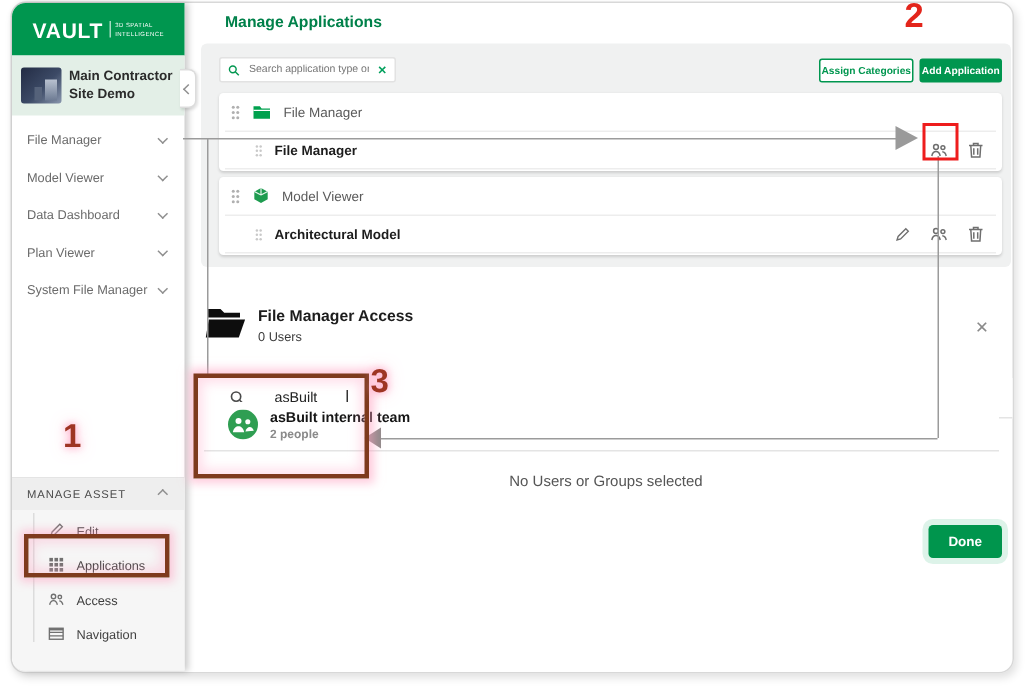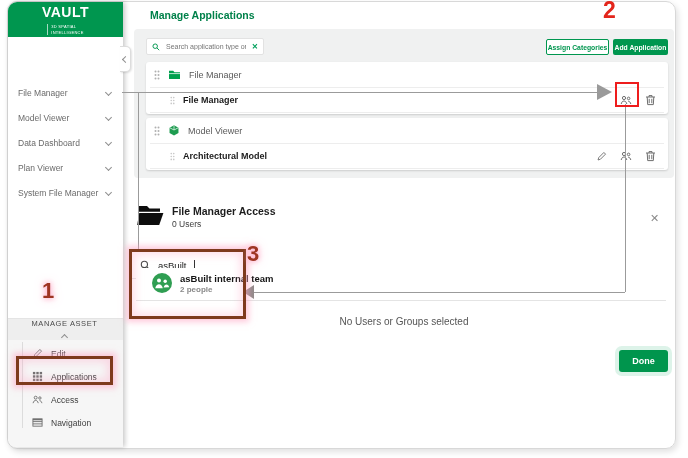--- a/index.html
+++ b/index.html
@@ -5,21 +5,21 @@
   html,body{margin:0;padding:0;background:#fff;}
   .stage{position:relative;width:688px;height:458px;background:#fff;overflow:hidden;
          font-family:"Liberation Sans",sans-serif;}
   .frame-border{position:absolute;left:7px;top:1px;width:667px;height:446px;
     border:1.5px solid #d8d8d8;border-radius:10px;box-shadow:2px 3px 6px rgba(0,0,0,.12);
     pointer-events:none;z-index:1;}
   
   .sidebar{position:absolute;left:8px;top:2px;width:115px;height:445px;background:#fff;
     border-radius:9px 0 0 9px;box-shadow:2px 0 5px rgba(0,0,0,.22);z-index:3;}
   .brand{height:35px;background:#00964F;border-radius:9px 0 0 0;display:flex;align-items:center;
-    justify-content:center;gap:4px;flex-direction:column;}
+    justify-content:center;gap:4px;}
   .brand .logo{color:#fff;font-size:14px;font-weight:800;letter-spacing:.5px;}
   .brand .tagline{color:#fff;font-size:4px;line-height:1.4;letter-spacing:.3px;
     border-left:1px solid rgba(255,255,255,.65);padding-left:3px;text-transform:uppercase;}
   .site{position:absolute;left:0;top:35px;width:100%;height:40px;background:#E3EFE7;
     display:flex;align-items:center;gap:5px;padding-left:6px;box-sizing:border-box;}
   .thumb{width:27px;height:24px;border-radius:2px;flex:0 0 auto;
     background:linear-gradient(135deg,#232c44 0%,#3c4a66 55%,#8a97ae 100%);position:relative;overflow:hidden;}
   .thumb .bldg{position:absolute;right:3px;bottom:2px;width:8px;height:14px;
     background:linear-gradient(180deg,#b9c2d0,#6d7b93);}
   .thumb .bldg2{position:absolute;right:13px;bottom:2px;width:5px;height:9px;background:#55627a;}
@@ -30,21 +30,21 @@
   .chev{display:inline-block;width:4px;height:4px;border-right:1.2px solid #8f8f8f;border-bottom:1.2px solid #8f8f8f;}
   .chev.down{transform:rotate(45deg);}
   .chev.up{transform:rotate(-135deg);}
   .chev.left{transform:rotate(135deg);}
   .nav{position:absolute;left:0;top:78px;width:100%;}
   .nav-item{height:25px;display:flex;align-items:center;justify-content:space-between;
     padding:0 12px 0 10px;font-size:8.5px;color:#6a6a6a;}
   .manage{position:absolute;left:0;bottom:0;width:100%;height:128px;background:#f6f6f6;
     border-radius:0 0 0 9px;border-top:1px solid #e4e4e4;}
   .manage-header{height:21px;background:#eeeeee;display:flex;align-items:center;
-    justify-content:space-between;padding:0 12px 0 10px;font-size:7.5px;color:#4a4a4a;letter-spacing:.6px;flex-direction:column;}
+    justify-content:space-between;padding:0 12px 0 10px;font-size:7.5px;color:#4a4a4a;letter-spacing:.6px;}
   .manage-items{position:relative;padding-top:2px;}
   .guide{position:absolute;left:14px;top:2px;bottom:6px;width:1px;background:#dcdcdc;}
   .m-item{height:23px;display:flex;align-items:center;gap:8px;padding-left:24px;
     font-size:8.5px;color:#3f3f3f;position:relative;}
   .m-item svg{flex:0 0 auto;}
   
   .page-title{position:absolute;left:150px;top:9px;font-size:10.5px;font-weight:700;color:#00814A;z-index:2;}
   .panel{position:absolute;left:134px;top:29px;width:540px;height:149px;background:#F0F1F1;border-radius:4px;z-index:2;}
   .searchbox{position:absolute;left:146px;top:38px;width:118px;height:17px;background:#fff;
     border:1px solid #e2e2e2;border-radius:2px;display:flex;align-items:center;gap:4px;
@@ -63,22 +63,22 @@
   .group-row .glabel{font-size:9px;color:#5a5a5a;}
   .divider{height:1px;background:#ededed;margin:0 4px;}
   .sub-row{height:24px;display:flex;align-items:center;gap:8px;padding-left:24px;position:relative;}
   .sub-row .slabel{font-size:9px;font-weight:700;color:#1c1c1c;}
   .actions{position:absolute;right:12px;top:0;height:24px;display:flex;align-items:center;gap:13px;}
   
   .modal-folder{position:absolute;left:136px;top:202px;z-index:2;}
   .modal-title{position:absolute;left:172px;top:205px;font-size:10.5px;font-weight:700;color:#1d1d1d;z-index:2;}
   .modal-sub{position:absolute;left:172px;top:219px;font-size:8.5px;color:#3c3c3c;z-index:2;}
   .modal-close{position:absolute;left:650px;top:212px;font-size:11px;color:#8a8a8a;z-index:2;cursor:pointer;}
-  .m-search{position:absolute;left:132px;top:252px;width:530px;height:27px;border-bottom:1px solid #e4e4e4;
-    display:flex;align-items:center;gap:7px;padding-left:8px;box-sizing:border-box;z-index:2;background:#fff;}
+  .m-search{position:absolute;left:145px;top:252px;width:530px;height:27px;border-bottom:1px solid #e4e4e4;
+    display:flex;align-items:center;gap:19px;padding-left:8px;box-sizing:border-box;z-index:2;background:#fff;}
   .m-search .val{font-size:9.5px;color:#222;}
   .caret{width:1px;height:11px;background:#333;}
   .m-result{position:absolute;left:136px;top:268px;width:530px;height:32px;border-bottom:1px solid #e4e4e4;z-index:2;background:#fff;}
   .avatar{position:absolute;left:16px;top:5px;}
   .r-name{position:absolute;left:44px;top:5px;font-size:9.5px;font-weight:700;color:#151515;}
   .r-sub{position:absolute;left:44px;top:17px;font-size:8px;color:#8a8a8a;font-weight:bold;}
   .empty{position:absolute;left:134px;top:316px;width:540px;text-align:center;font-size:10px;color:#555;z-index:2;}
   .btn-done{position:absolute;left:619px;top:350px;width:49px;height:22px;background:#00954D;border-radius:3px;
     color:#fff;font-size:9px;font-weight:700;display:flex;align-items:center;justify-content:center;
     box-shadow:0 0 0 4px rgba(170,225,200,.4);z-index:2;cursor:pointer;}
@@ -109,20 +109,30 @@
 <div class="stage">
   <div class="frame-border"></div>
 
   <div class="sidebar">
     <div class="brand">
       <span class="logo">VAULT</span>
       <span class="tagline">
         <span>3D SPATIAL</span><br>
         <span>INTELLIGENCE</span>
       </span>
+    </div>
+    <div class="site">
+      <div class="thumb">
+        <div class="bldg"></div>
+        <div class="bldg2"></div>
+      </div>
+      <div class="name">
+        <span>Main Contractor</span><br>
+        <span>Site Demo</span>
+      </div>
     </div>
     <div class="nav">
       <div class="nav-item">
         <span>File Manager</span>
         <span class="chev down"></span>
       </div>
       <div class="nav-item">
         <span>Model Viewer</span>
         <span class="chev down"></span>
       </div>

